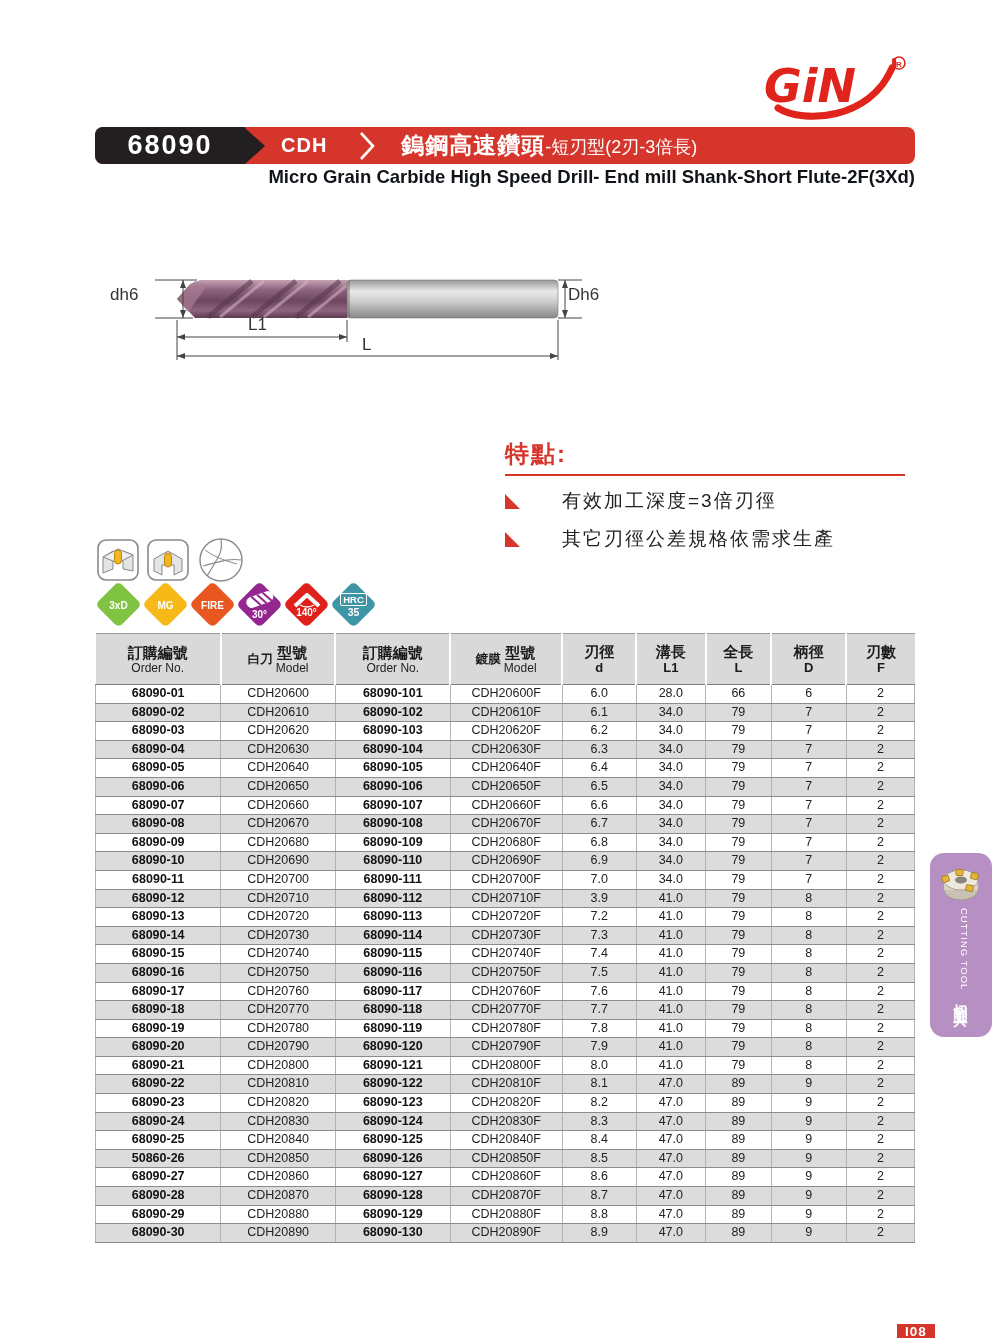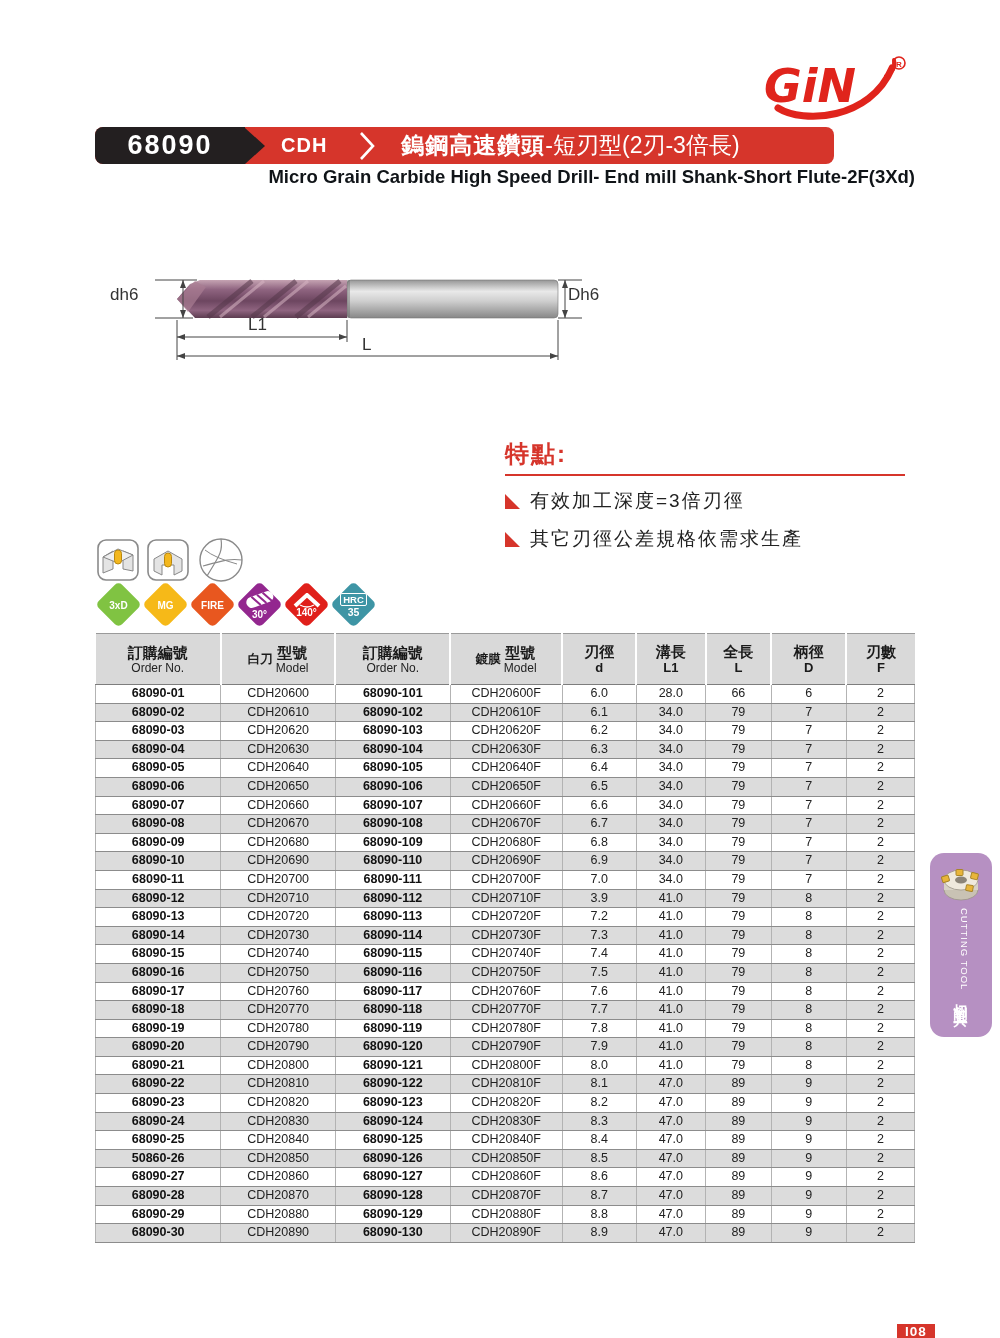--- a/index.html
+++ b/index.html
@@ -3,49 +3,49 @@
 <meta charset="utf-8">
 <style>
   html,body{margin:0;padding:0;background:#fff;}
   .page{position:relative;width:1000px;height:1338px;background:#ffffff;overflow:hidden;
         font-family:"Liberation Sans",sans-serif;color:#1a1a1a;}
 
   
   .logo{position:absolute;left:758px;top:50px;width:155px;height:80px;}
 
   
-  .header-bar{position:absolute;left:95px;top:127px;width:739px;height:37px;
+  .header-bar{position:absolute;left:95px;top:127px;width:820px;height:37px;
               background:#d6352b;border-radius:8px;display:flex;align-items:center;}
   .code-tab{position:relative;height:37px;width:150px;background:#231f20;
             border-radius:8px 0 0 8px;display:flex;align-items:center;justify-content:center;}
   .code-tab span{color:#fff;font-size:27px;font-weight:bold;letter-spacing:2px;}
   .code-arrow{width:0;height:0;border-top:18.5px solid transparent;border-bottom:18.5px solid transparent;
               border-left:20px solid #231f20;}
   .series{color:#fff;font-size:20px;font-weight:bold;margin-left:16px;letter-spacing:1px;}
   .chevron{margin-left:30px;}
   .title-zh{margin-left:22px;color:#fff;white-space:nowrap;}
   .title-zh .main{font-size:23px;font-weight:bold;letter-spacing:1px;}
-  .title-zh .sub{font-size:23px;}
+  .title-zh .sub{font-size:18px;}
 
   .subtitle-en{position:absolute;left:95px;top:166px;width:820px;text-align:right;
                font-size:18.5px;font-weight:bold;color:#101418;}
 
   
   .diagram{position:absolute;left:100px;top:254px;width:500px;height:120px;}
   .diagram .dim{position:absolute;font-size:17px;color:#333;}
   .dim-dh6{left:10px;top:31px;}
   .dim-Dh6{left:468px;top:31px;}
   .dim-L1{left:148px;top:61px;}
   .dim-L{left:262px;top:81px;}
 
   
   .features{position:absolute;left:505px;top:438px;width:400px;}
   .features-title{font-size:24px;font-weight:bold;color:#d6352b;letter-spacing:2px;}
   .features-rule{height:2px;background:#d6352b;margin-top:4px;}
-  .feature-item{display:flex;align-items:center;margin-top:12px;}
+  .feature-item{display:flex;align-items:center;margin-top:12px;gap:32px;}
   .tri{width:0;height:0;border-left:15px solid #d6352b;border-top:15px solid transparent;margin-right:10px;}
   .feature-item span{font-size:19px;color:#222;letter-spacing:2px;font-weight:500;}
 
   
   .app-icons{position:absolute;left:97px;top:536px;display:flex;align-items:center;gap:8px;}
 
   
   .badges{position:absolute;left:95px;top:581px;display:flex;}
   .badge{position:relative;width:47px;height:48px;}
   .badge .diamond{position:absolute;left:7px;top:7px;width:33px;height:33px;border-radius:5px;

